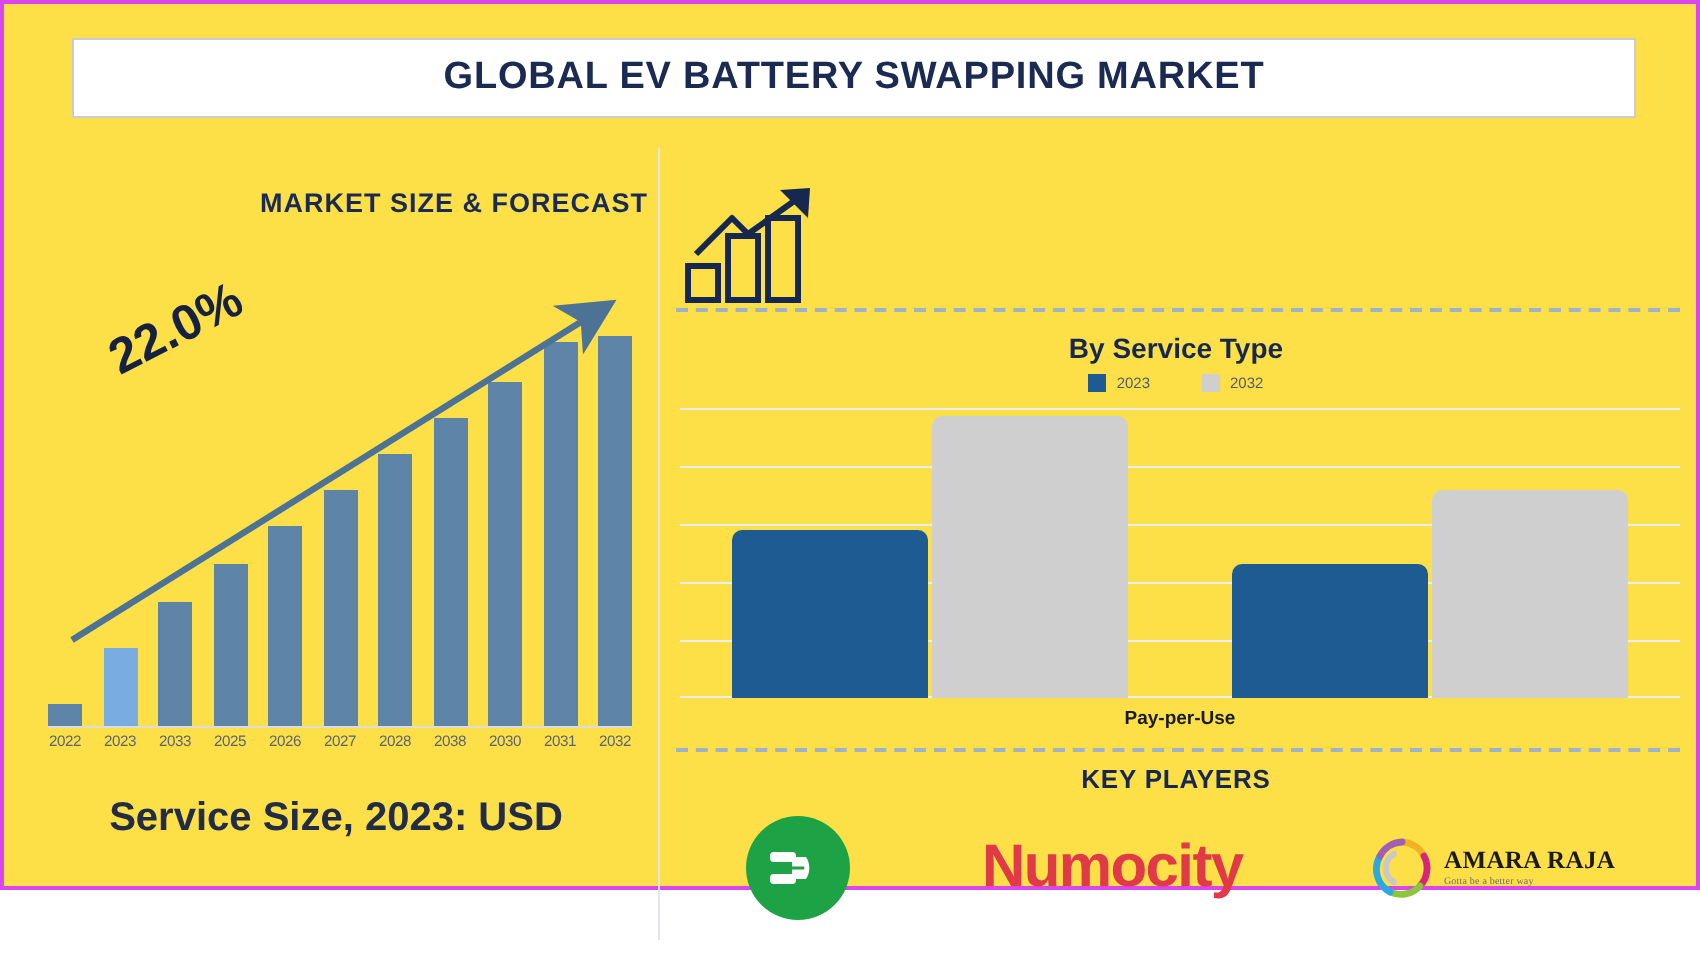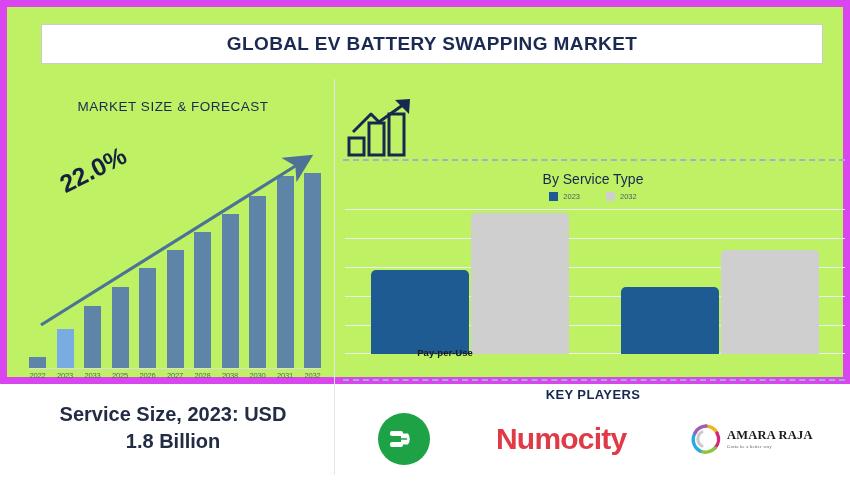--- a/index.html
+++ b/index.html
@@ -8,23 +8,23 @@
     width: 850px;
     height: 485px;
     background: #ffffff;
     font-family: "Liberation Sans", sans-serif;
     overflow: hidden;
   }
 
   #infographic {
     position: relative;
     width: 850px;
-    height: 384px;
-    background: #bef264;
-    border: 7px solid #d946ef;
+    height: 445px;
+    background: #fde047;
+    border: 2px solid #d946ef;
   }
 
   
   .title-bar {
     position: absolute;
     left: 34px;
     top: 17px;
     width: 782px;
     height: 40px;
     border: 1px solid #c9ccd1;
@@ -47,23 +47,23 @@
     left: 10px;
     top: 72px;
     width: 312px;
     height: 398px;
   }
   .left-heading {
     position: absolute;
     top: 20px;
     left: 0;
     width: 100%;
-    text-align: center;
+    text-align: right;
     font-size: 13.5px;
-    font-weight: normal;
+    font-weight: bold;
     color: #1b2a52;
     letter-spacing: 0.5px;
   }
 
   .mini-chart {
     position: absolute;
     left: 12px;
     top: 68px;
     width: 292px;
     height: 222px;
@@ -180,21 +180,21 @@
   .dd-top { top: 80px; }
   .dd-bottom { top: 300px; }
 
   .service-heading {
     position: absolute;
     left: 0;
     top: 92px;
     width: 100%;
     text-align: center;
     font-size: 14px;
-    font-weight: normal;
+    font-weight: bold;
     color: #16284f;
   }
 
   .legend {
     position: absolute;
     left: 0;
     top: 113px;
     width: 100%;
     display: flex;
     justify-content: center;
@@ -234,24 +234,24 @@
   .svc-bar {
     width: 98px;
     border-radius: 5px 5px 0 0;
   }
   .svc-bar.c2023 { background: #1f5b93; }
   .svc-bar.c2032 { background: #cfcfcf; }
 
   .cat-labels {
     position: absolute;
     left: 6px;
-    top: 268px;
+    top: 280px;
     width: 500px;
     display: flex;
-    justify-content: space-between;
+    justify-content: center;
   }
   .cat-label {
     font-size: 9.5px;
     font-weight: bold;
     color: #1a1a1a;
     width: 200px;
     text-align: center;
   }
 
   .key-players-heading {
@@ -348,21 +348,20 @@
         <div class="year-label">2027</div>
         <div class="year-label">2028</div>
         <div class="year-label">2038</div>
         <div class="year-label">2030</div>
         <div class="year-label">2031</div>
         <div class="year-label">2032</div>
       </div>
 
     <div class="market-size">
       <span>Service Size, 2023: USD</span><br>
-      <span>1.8 Billion</span>
     </div>
   </div>
 
   <div class="v-divider"></div>
 
   <div class="right-panel">
 
     <div class="cagr-block">
       <svg class="growth-icon" viewBox="0 0 78 62">
         <rect x="4" y="42" width="15" height="17" fill="none" stroke="#16284f" stroke-width="3"></rect>

